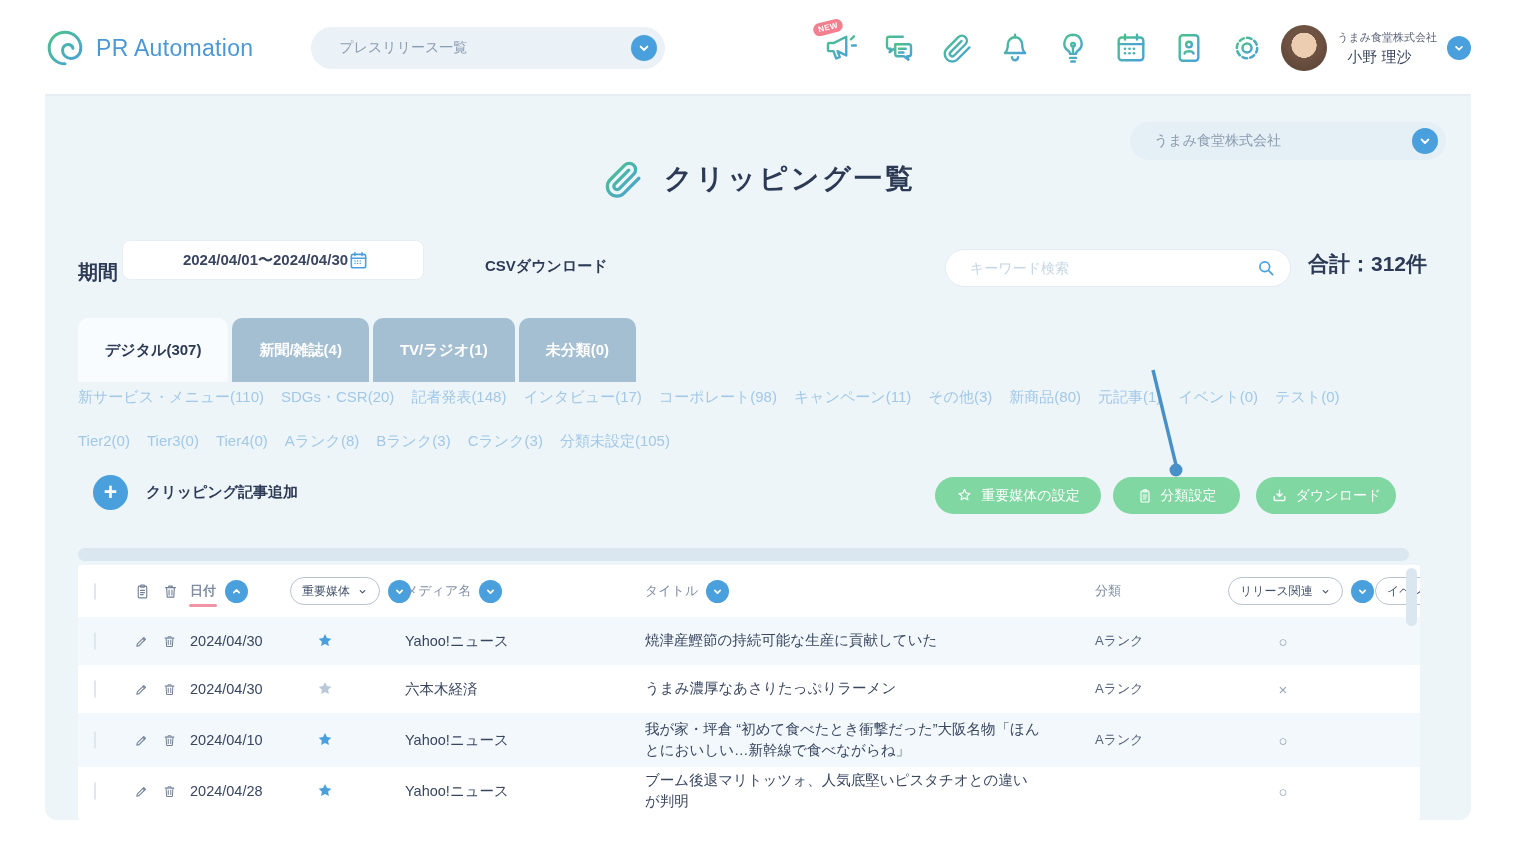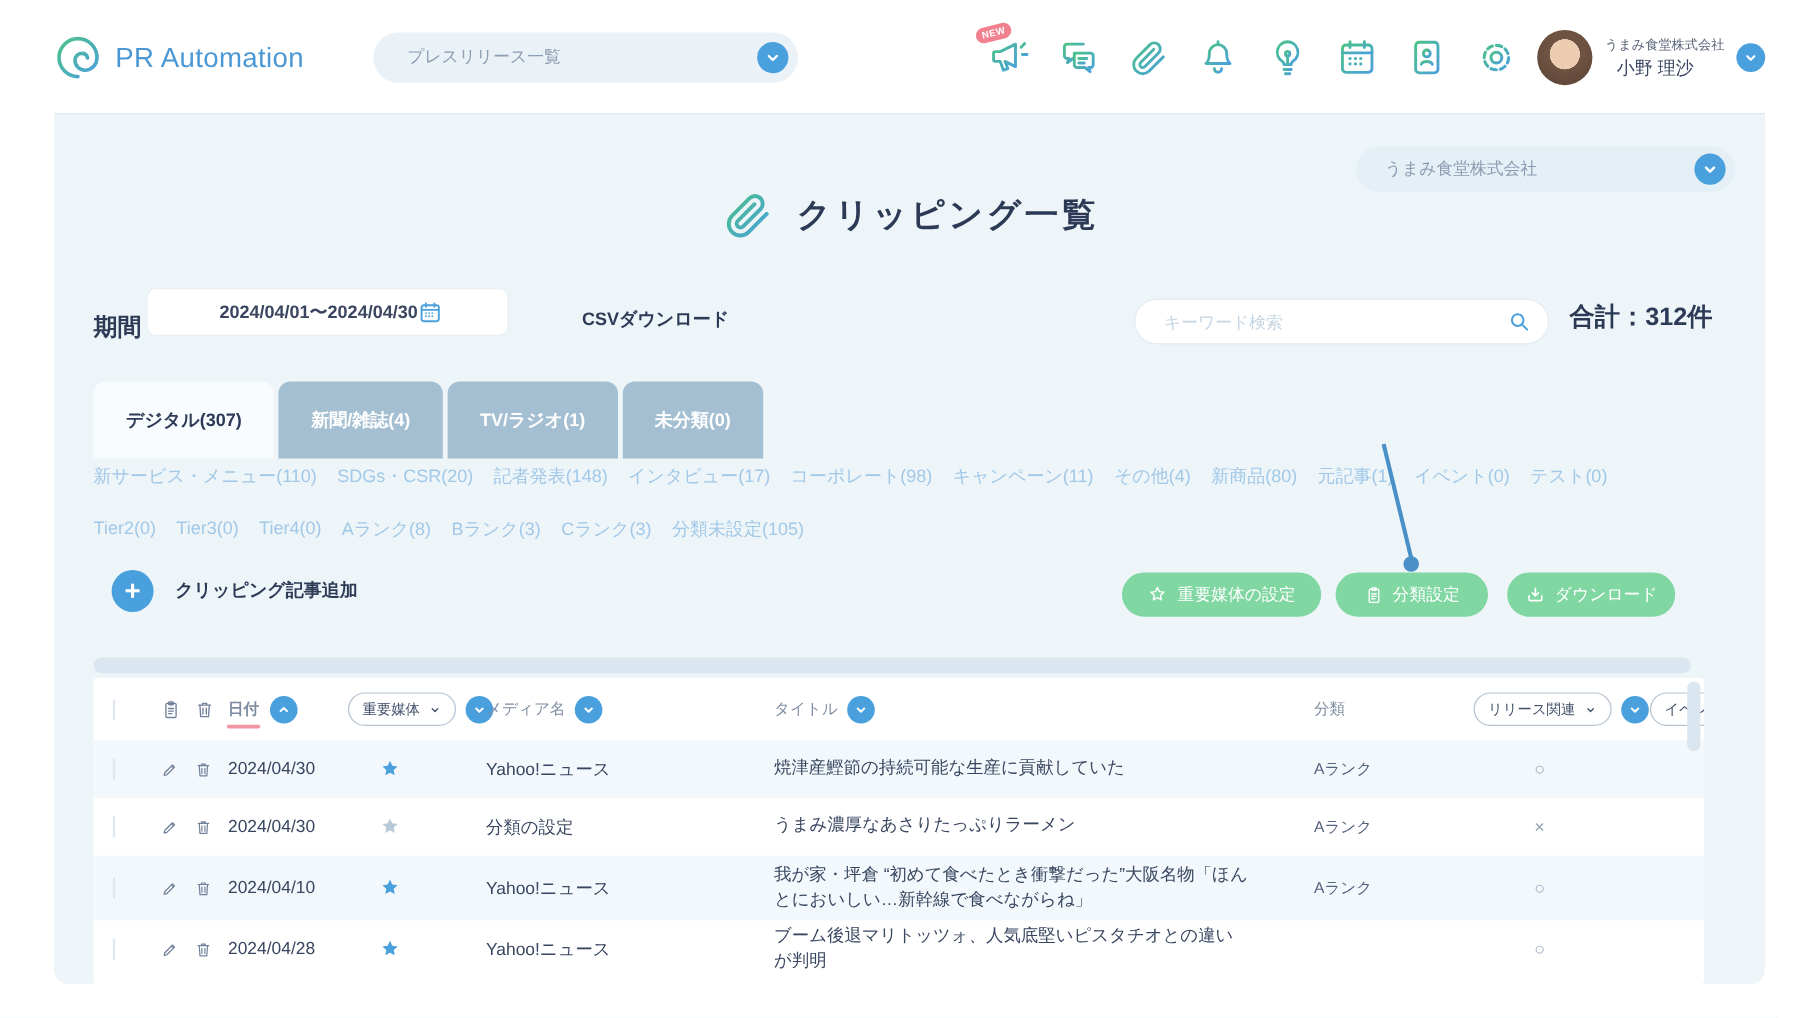--- a/index.html
+++ b/index.html
@@ -310,21 +310,21 @@
     <div class="tab inactive">未分類(0)</div>
   </div>
 
   <div class="abs cat-row r1">
     <span>新サービス・メニュー(110)</span>
     <span>SDGs・CSR(20)</span>
     <span>記者発表(148)</span>
     <span>インタビュー(17)</span>
     <span>コーポレート(98)</span>
     <span>キャンペーン(11)</span>
-    <span>その他(4)</span>
+    <span>その他(3)</span>
     <span>新商品(80)</span>
     <span>元記事(1)</span>
     <span>イベント(0)</span>
     <span>テスト(0)</span>
   </div>
   <div class="abs cat-row r2">
     <span>Tier2(0)</span>
     <span>Tier3(0)</span>
     <span>Tier4(0)</span>
     <span>Aランク(8)</span>
@@ -486,21 +486,21 @@
         <svg width="15" height="15" viewBox="0 0 24 24" fill="none" stroke="#72819a" stroke-width="1.6" stroke-linecap="round" stroke-linejoin="round">
             <path d="M5 6.5h14M9.5 6.5v-2h5v2M6.5 6.5l.9 13.5h9.2l.9-13.5M10 10v7M14 10v7"></path>
           </svg>
       </span>
       <span style="font-weight:500;">2024/04/30</span>
       <span class="star off">
         <svg width="20" height="20" viewBox="0 0 24 24" fill="currentColor">
             <path d="M12 3.6l2.3 4.9 5.3.7-3.9 3.6 1 5.3L12 15.5l-4.7 2.6 1-5.3-3.9-3.6 5.3-.7z"></path>
           </svg>
       </span>
-      <span class="cell-pad">分類の設定</span>
+      <span class="cell-pad">六本木経済</span>
       <span class="cell-pad title-cell">うまみ濃厚なあさりたっぷりラーメン</span>
       <span class="cell-pad cat-cell">Aランク</span>
       <span class="mark">×</span>
       <span></span>
     </div>
 
     <div class="trow body alt tall">
       <span><span class="checkbox"></span></span>
       <span class="icon-btn">
         <svg width="15" height="15" viewBox="0 0 24 24" fill="none" stroke="#72819a" stroke-width="1.7" stroke-linecap="round" stroke-linejoin="round">

